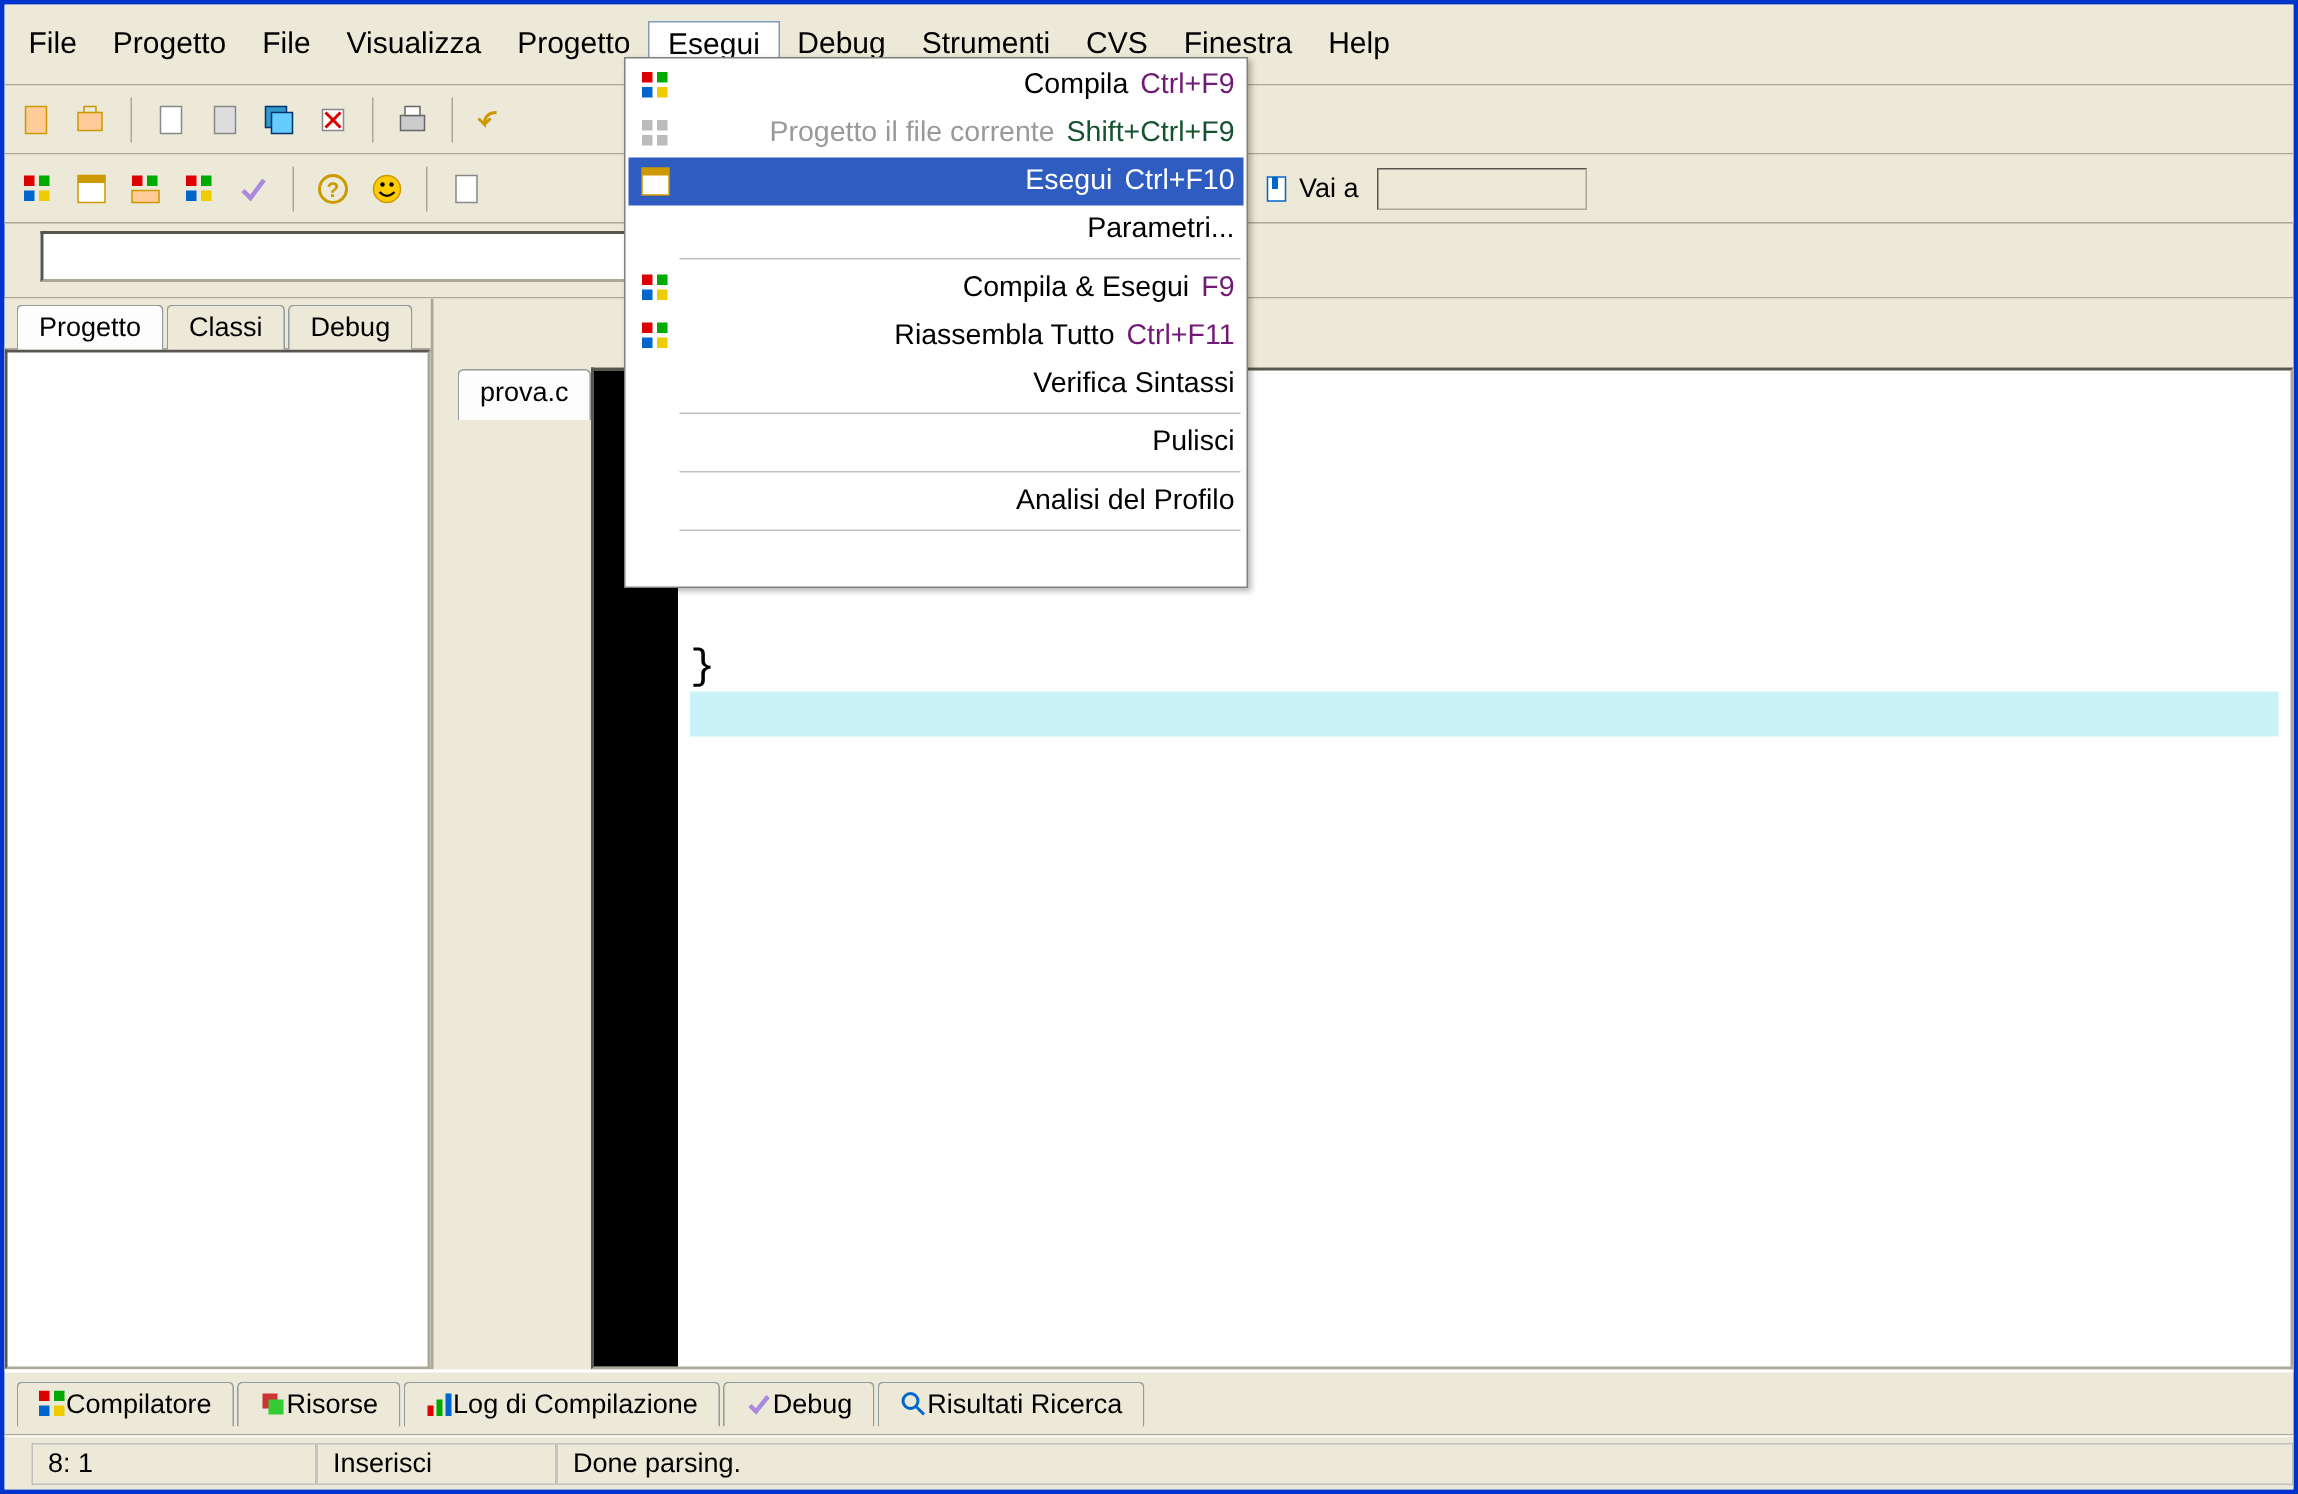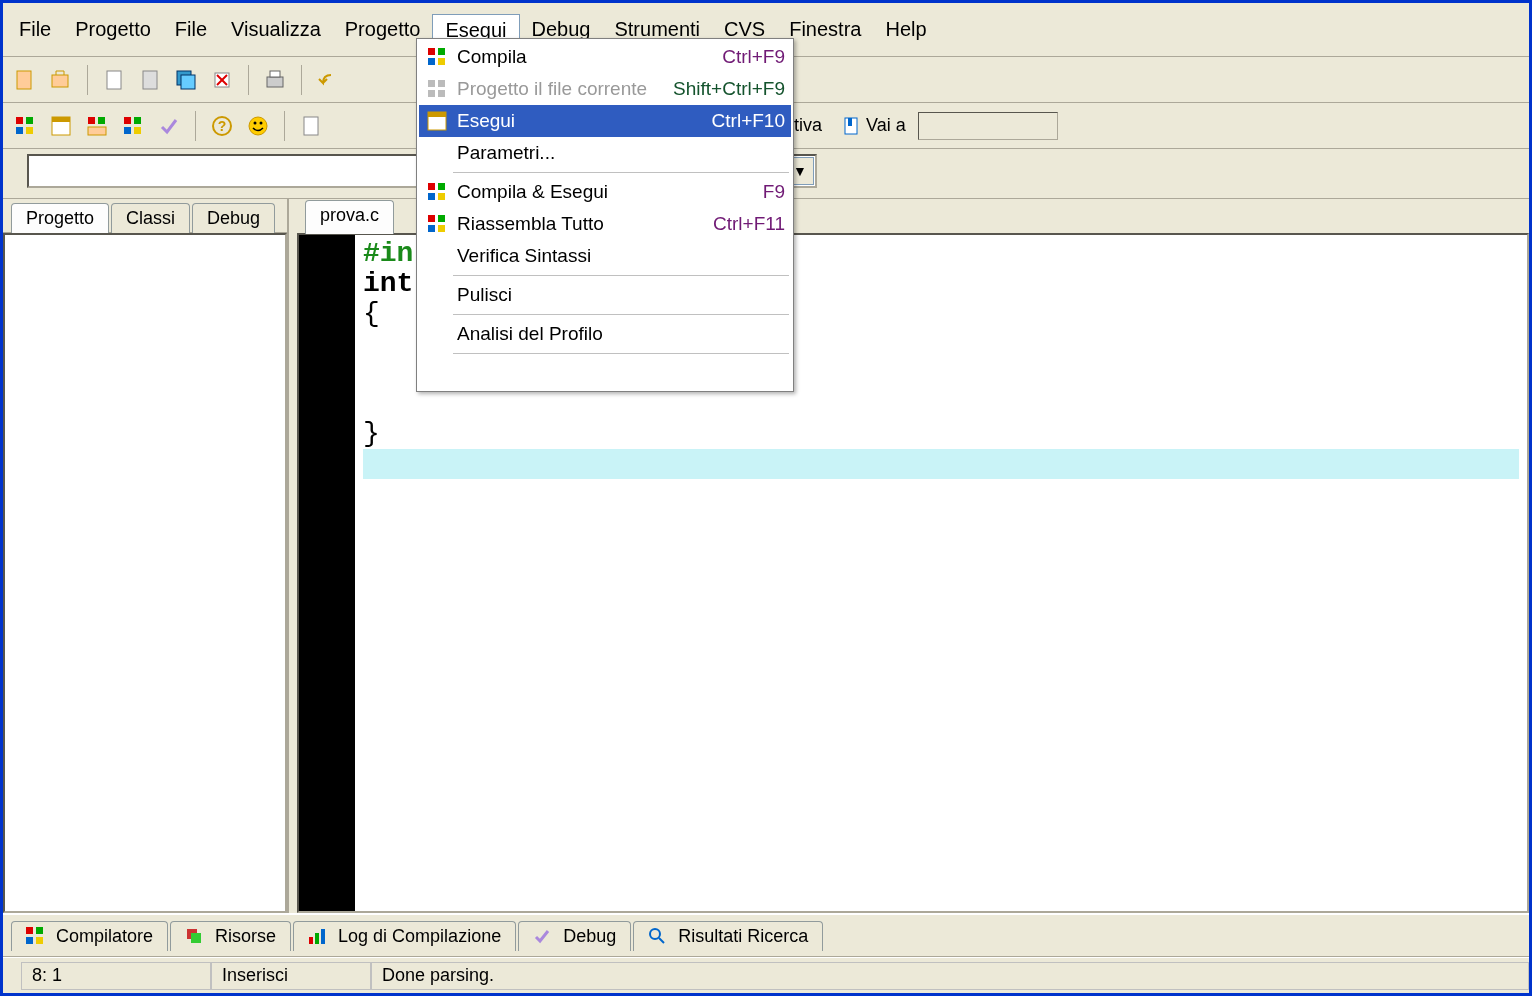--- a/index.html
+++ b/index.html
@@ -68,55 +68,55 @@
 .tab.active { background: #fdfdfd; z-index: 2; }
 .workspace {
   flex: 1; display: flex; background: #ece9d8; overflow: hidden;
 }
 .sidebar {
   width: 286px; display: flex; flex-direction: column; border-right: 2px solid #aca899;
 }
 .sidebar .tabs-row { border-bottom: 1px solid #aca899; }
 .sidebar-body { flex: 1; background: #fff; border: 2px inset #aca899; margin: 0; }
 .editor-area {
-  flex: 1; display: flex; flex-direction: column; margin-left: 8px;
+  flex: 1; display: flex; flex-direction: row; margin-left: 8px; margin-top: 46px;
 }
 .editor-tabs { display: flex; height: 34px; padding-left: 8px; }
 .editor-body {
   flex: 1; display: flex; background: #fff; border: 2px inset #aca899;
   position: relative; font-family: Consolas, 'Courier New', monospace; font-size: 28px;
 }
 .gutter { width: 56px; background: #000; }
 .code { flex: 1; padding: 4px 8px; white-space: pre; line-height: 30px; }
 .code .pre { color: #1a8a1a; font-weight: bold; }
 .code .kw { color: #000; font-weight: bold; }
 .code .cursor-line { background: #c9f3f7; display: block; width: 100%; }
 .dropdown {
-  position: absolute; top: 38px; left: 416px; width: 378px;
+  position: absolute; top: 38px; left: 416px; width: 416px;
   background: #fff; border: 1px solid #808080; box-shadow: 2px 2px 4px rgba(0,0,0,0.3);
-  z-index: 100; padding: 2px;
+  z-index: 100; padding: 2px; text-align: right;
 }
 .dd-item {
   display: flex; align-items: center; padding: 4px 6px; gap: 8px;
   font-size: 19px; cursor: default;
 }
 .dd-item .dd-icon { width: 24px; height: 24px; display: inline-flex; align-items: center; justify-content: center; }
 .dd-item .dd-label { flex: 1; }
 .dd-item .dd-short { color: #701a75; }
 .dd-item.disabled { color: #999; }
 .dd-item.disabled .dd-short { color: #14532d; }
 .dd-item.selected { background: #2f5cc0; color: #fff; }
 .dd-item.selected .dd-short { color: #fff; }
 .dd-sep { height: 1px; background: #c0c0c0; margin: 3px 2px 3px 34px; }
 .bottom-tabs {
   display: flex; background: #ece9d8; border-top: 2px solid #fff;
   border-bottom: 1px solid #aca899; padding: 4px 8px; height: 44px;
   align-items: center; gap: 2px;
 }
-.bottom-tabs .tab { top: 0; display: inline-flex; align-items: center; gap: 12px; }
+.bottom-tabs .tab { top: 0; display: inline-flex; align-items: center; gap: 0; }
 .statusbar {
   display: flex; background: #ece9d8; height: 36px; border-top: 1px solid #fff;
   align-items: center; font-size: 18px;
 }
 .status-cell { border: 1px solid #c0c0c0; padding: 2px 10px; height: 28px; display: flex; align-items: center; }
 .status-cell.pos { width: 190px; margin-left: 18px; }
 .status-cell.mode { width: 160px; }
 .status-cell.msg { flex: 1; }
 svg { display: block; }
 </style>

